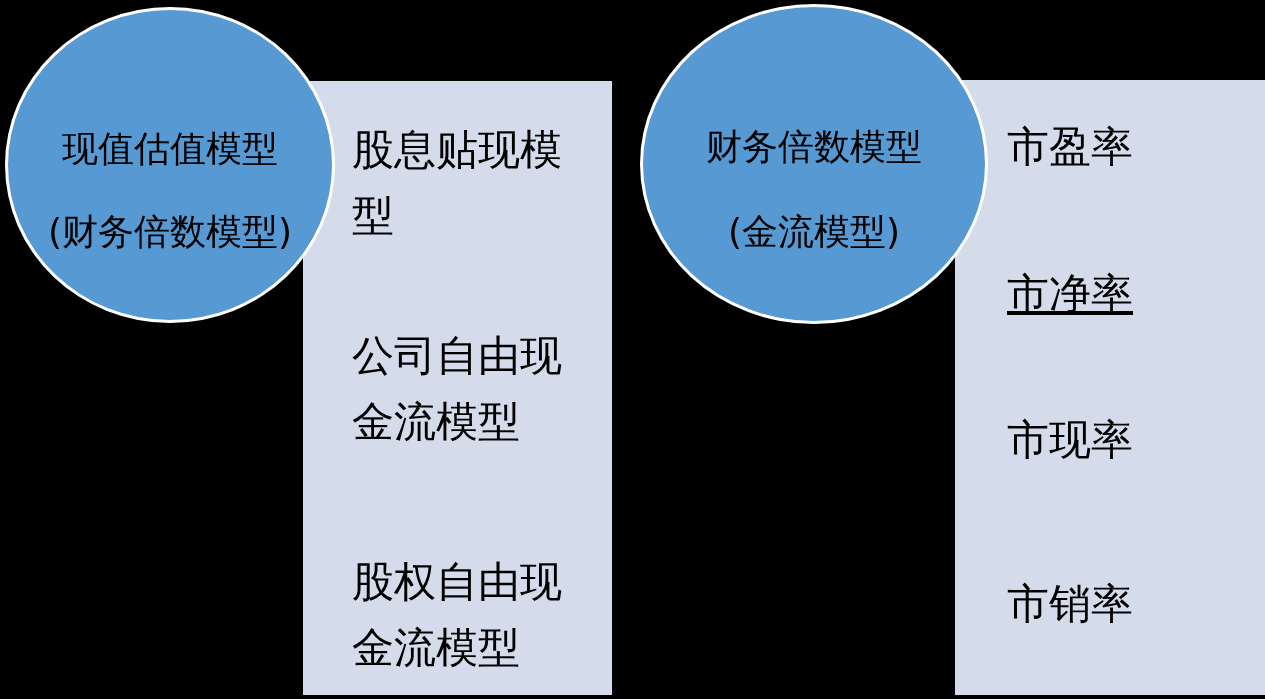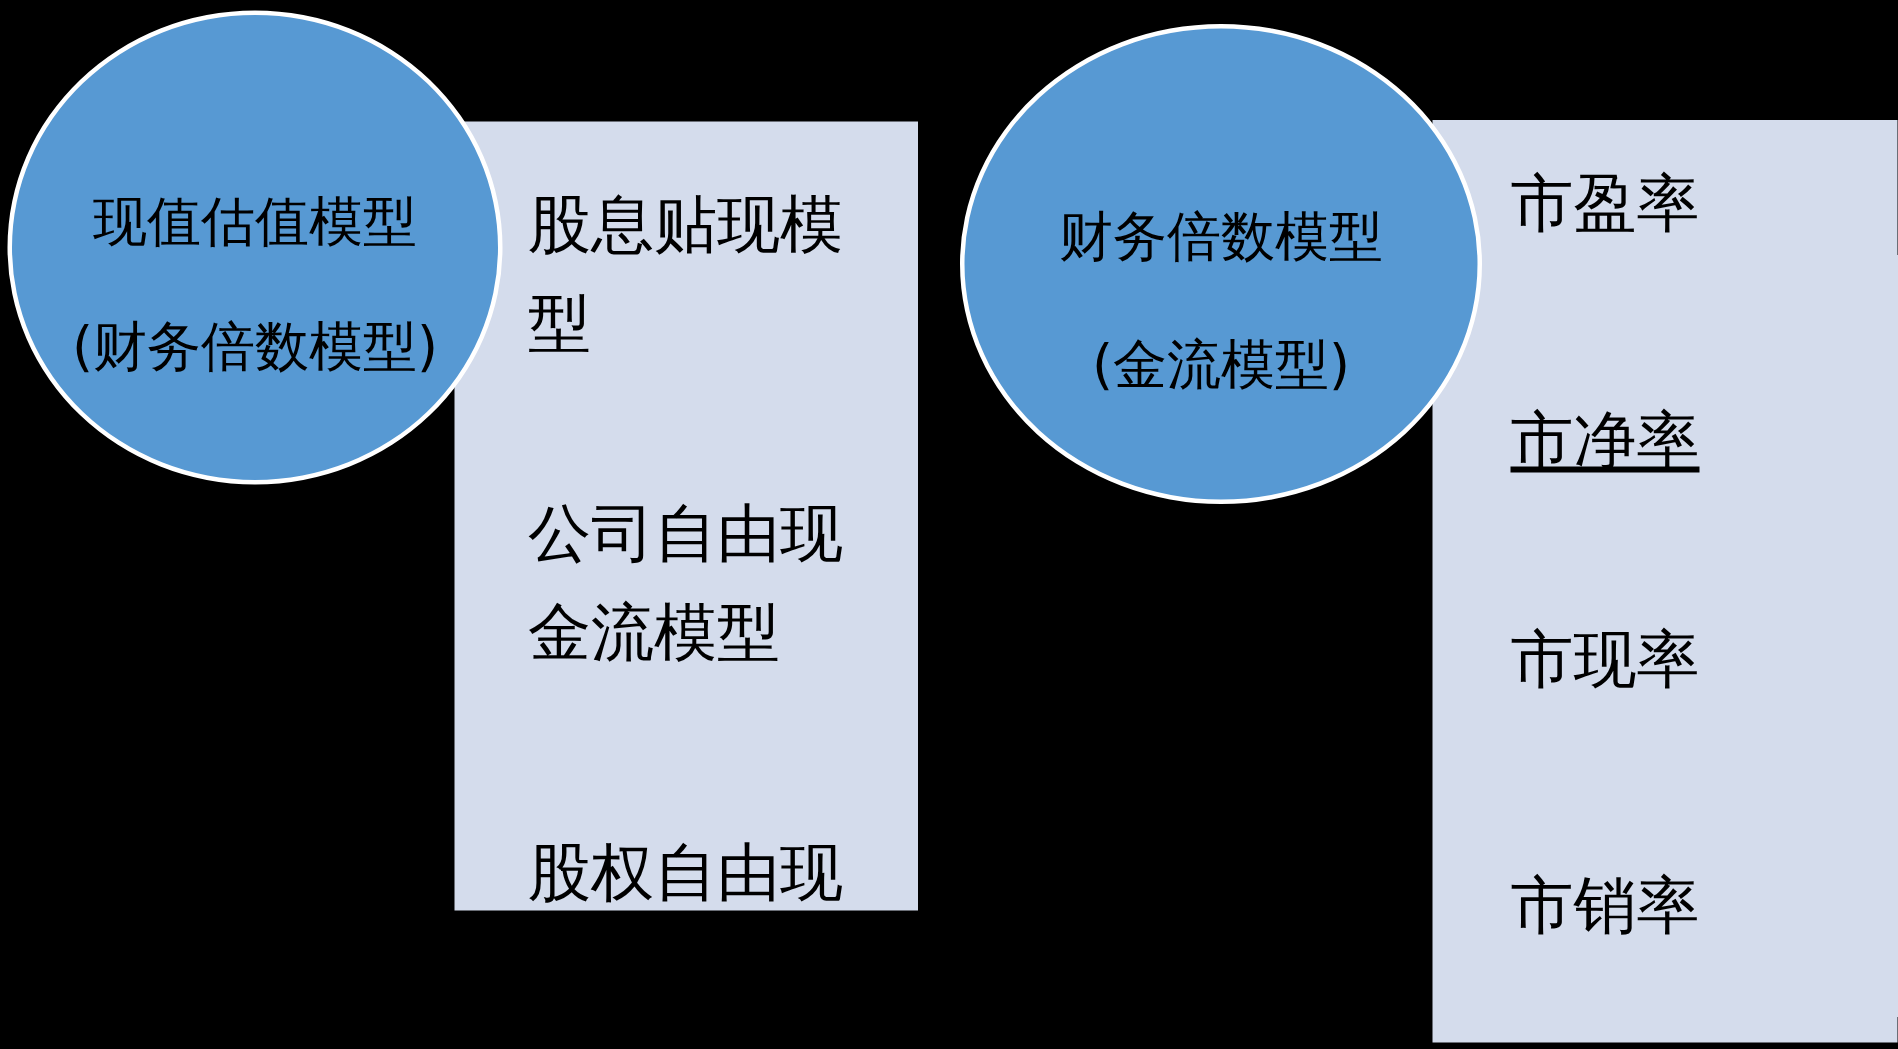--- a/index.html
+++ b/index.html
@@ -16,21 +16,21 @@
     color: var(--text, #000000);
   }
   .panel {
     position: absolute;
     background: var(--panel-fill, #d4dcec);
   }
   .panel-left {
     left: 303px;
     top: 81px;
     width: 309px;
-    height: 526px;
+    height: 614px;
   }
   .panel-right {
     left: 955px;
     top: 80px;
     width: 310px;
     height: 615px;
   }
   .ellipse {
     position: absolute;
     background: var(--circle-fill, #5799d3);
@@ -39,21 +39,21 @@
     box-sizing: border-box;
   }
   .ellipse-left {
     left: 5px;
     top: 7px;
     width: 330px;
     height: 316px;
   }
   .ellipse-right {
     left: 640px;
-    top: 16px;
+    top: 4px;
     width: 348px;
     height: 320px;
   }
   .circle-line {
     position: absolute;
     left: 0;
     right: 0;
     text-align: center;
     font-size: 36px;
     line-height: 40px;
@@ -77,21 +77,21 @@
   }
   .panel-left .panel-item-0 { top: 36px; }
   .panel-left .panel-item-1 { top: 242px; }
   .panel-left .panel-item-2 { top: 448px; margin-top: 20px; }
 
   .panel-right .panel-item {
     left: 52px;
     right: 4px;
     line-height: 46px;
   }
-  .panel-right .panel-item-0 { top: 33px; }
+  .panel-right .panel-item-0 { top: 47px; font-family: Liberation Mono, monospace; }
   .panel-right .panel-item-1 { top: 191px; text-decoration: underline; }
   .panel-right .panel-item-2 { top: 337px; }
   .panel-right .panel-item-3 { top: 501px; }
 </style>
 </head>
 <body>
 
 <div class="panel panel-left">
   <div class="panel-item panel-item-0">股息贴现模
 型</div>

